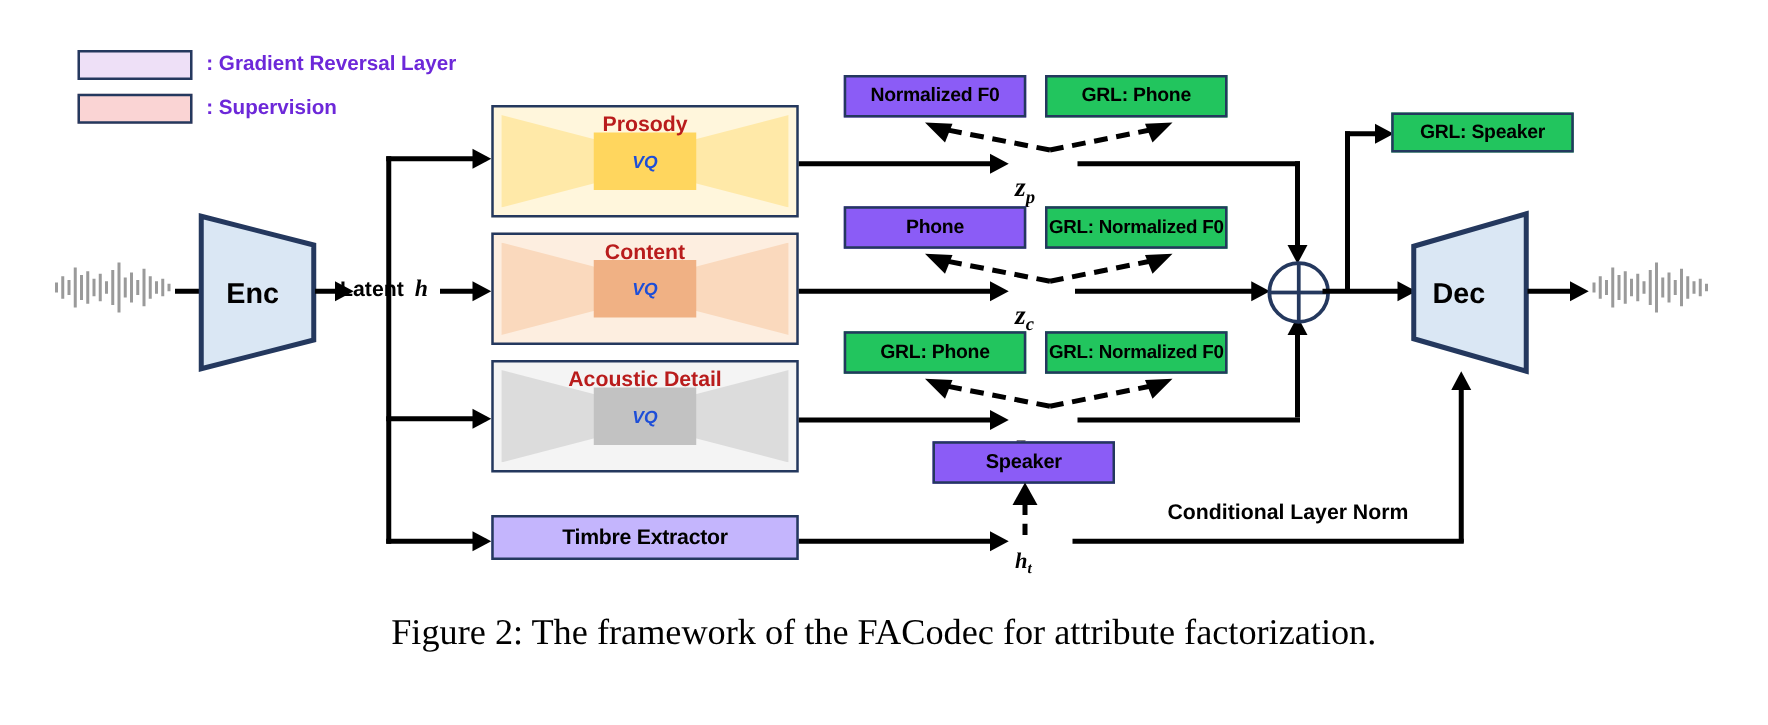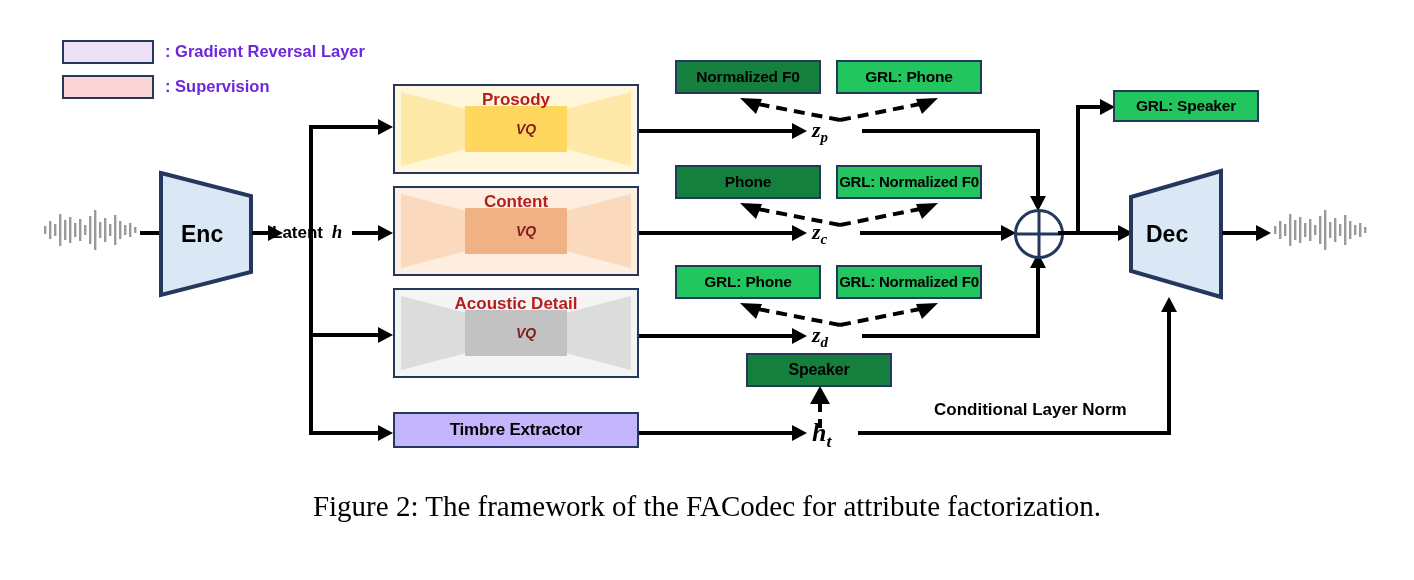--- a/index.html
+++ b/index.html
@@ -9,34 +9,34 @@
   .abs{position:absolute;box-sizing:border-box;}
 
   
   .box{
     position:absolute;box-sizing:border-box;
     border:2.5px solid #24385e;
     display:flex;align-items:center;justify-content:center;
     font-weight:bold;color:#000;letter-spacing:-0.2px;
     text-align:center;line-height:1.05;
   }
-  .box.pink{background:#15803d;}
+  .box.pink{background:#8b5cf6;}
   .box.lav{background:#22c55e;}
   .box.green{background:#c4b5fd;}
 
   
   .legend-sw{position:absolute;width:92px;height:24px;border:2.5px solid #24385e;box-sizing:border-box;}
   .legend-tx{position:absolute;font-weight:bold;font-size:16.5px;color:#6d28d9;white-space:nowrap;}
 
   
   .module{position:absolute;box-sizing:border-box;border:2.5px solid #24385e;overflow:hidden;}
   .module .title{position:absolute;left:0;right:0;top:4px;text-align:center;font-weight:bold;font-size:17px;color:#b91c1c;z-index:6;}
   .module .vq{position:absolute;left:50%;top:50%;transform:translate(-50%,-50%);
       width:82px;height:46px;display:flex;align-items:center;justify-content:center;
-      font-style:italic;font-weight:bold;font-size:14px;color:#7f1d1d;z-index:5;padding-left:20px;}
+      font-style:italic;font-weight:bold;font-size:14px;color:#1d4ed8;z-index:5;}
   .module .wingL,.module .wingR{position:absolute;top:6px;bottom:6px;width:calc(50% - 41px);z-index:3;}
   .module .wingL{left:6px;clip-path:polygon(0 0,100% 28%,100% 72%,0 100%);}
   .module .wingR{right:6px;clip-path:polygon(100% 0,0 28%,0 72%,100% 100%);}
 
   
   .trap{position:absolute;}
   
   .sum{position:absolute;border:3px solid #24385e;border-radius:50%;background:#fff;}
   .sum:before,.sum:after{content:"";position:absolute;background:#24385e;}
   .sum:before{left:50%;top:-1px;bottom:-1px;width:3px;transform:translateX(-50%);}
@@ -46,21 +46,21 @@
   .hl{position:absolute;height:3.5px;background:#000;}
   .vl{position:absolute;width:3.5px;background:#000;}
 
   
   .ar{position:absolute;width:0;height:0;}
   .ar.r{border-top:8px solid transparent;border-bottom:8px solid transparent;border-left:15px solid #000;}
   .ar.u{border-left:8px solid transparent;border-right:8px solid transparent;border-bottom:15px solid #000;}
   .ar.d{border-left:8px solid transparent;border-right:8px solid transparent;border-top:15px solid #000;}
 
   
-  .math{position:absolute;font-family:"Liberation Serif",serif;font-style:italic;font-weight:bold;color:#000;white-space:nowrap;}
+  .math{position:absolute;font-family:"Liberation Serif",serif;font-style:italic;font-weight:bold;color:#000;white-space:nowrap;margin-top:20px;}
   .math .sub{font-size:0.68em;vertical-align:sub;font-style:italic;}
 
   .plainlbl{position:absolute;font-weight:bold;font-size:17px;color:#000;white-space:nowrap;}
 
   .caption{position:absolute;left:0;width:1414px;text-align:center;
       font-family:"Liberation Serif",serif;font-size:29px;color:#000;}
 
   svg{overflow:visible;}
 </style>
 </head>
@@ -207,21 +207,21 @@
   <div class="ar u" style="left:1030px;top:253px;"></div>
 
   <div class="box pink" style="left:746px;top:353px;width:146px;height:34px;font-size:16px;">Speaker</div>
   <svg class="abs" style="left:806px;top:386px;" width="28" height="44" viewBox="0 0 28 44">
     <path d="M14 42 L 14 16" stroke="#000" stroke-width="4" fill="none" stroke-dasharray="9,7"></path>
     <polygon points="14,0 4,18 24,18" fill="#000"></polygon>
   </svg>
 
   <div class="hl" style="left:639px;top:431px;width:161px;"></div>
   <div class="ar r" style="left:792px;top:425px;"></div>
-  <div class="math" style="left:812px;top:418px;font-size:26px;">
+  <div class="math" style="left:812px;top:418px;font-size:18px;">
     <span>h</span><span class="sub">t</span>
   </div>
   <div class="hl" style="left:858px;top:431px;width:313px;"></div>
   <div class="vl" style="left:1167px;top:308px;height:126px;"></div>
   <div class="ar u" style="left:1161px;top:297px;"></div>
   <div class="plainlbl" style="left:934px;top:400px;font-size:17px;">Conditional Layer Norm</div>
 
   <div class="sum" style="left:1014px;top:209px;width:44px;height:44px;"></div>
 
   <div class="hl" style="left:1058px;top:231px;width:72px;"></div>

